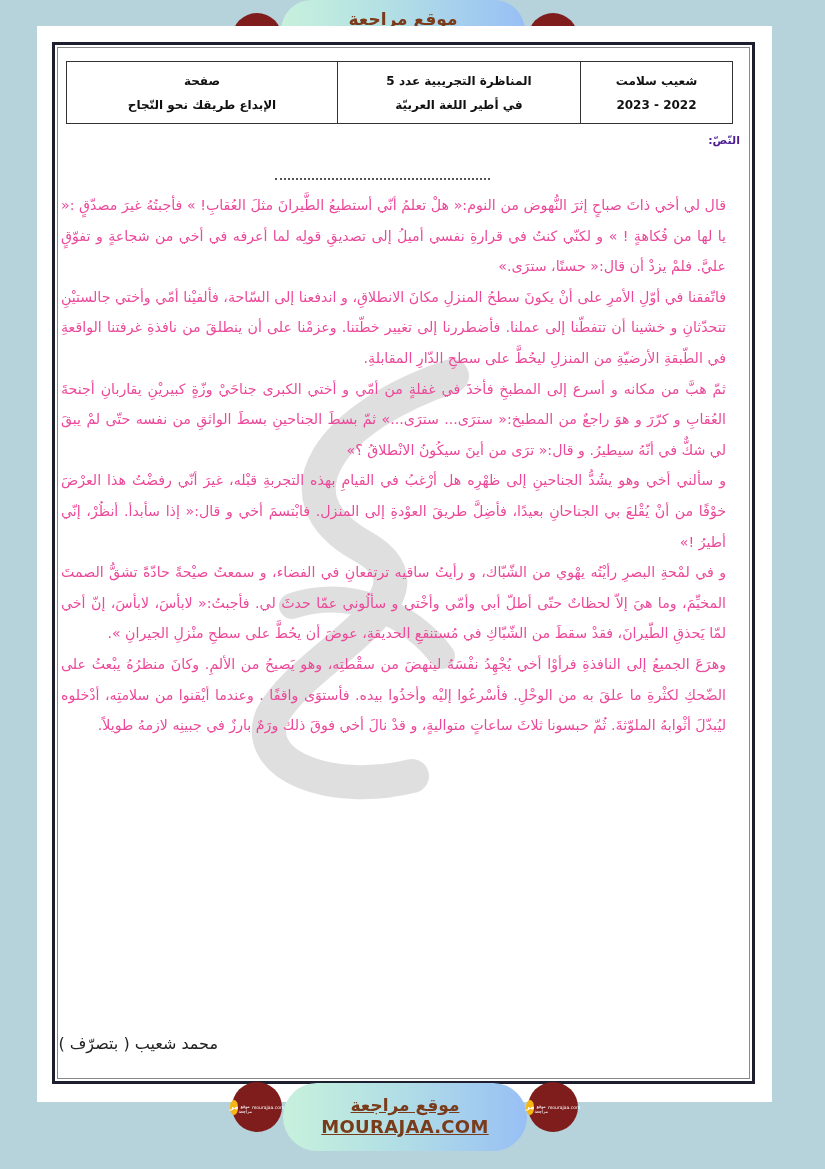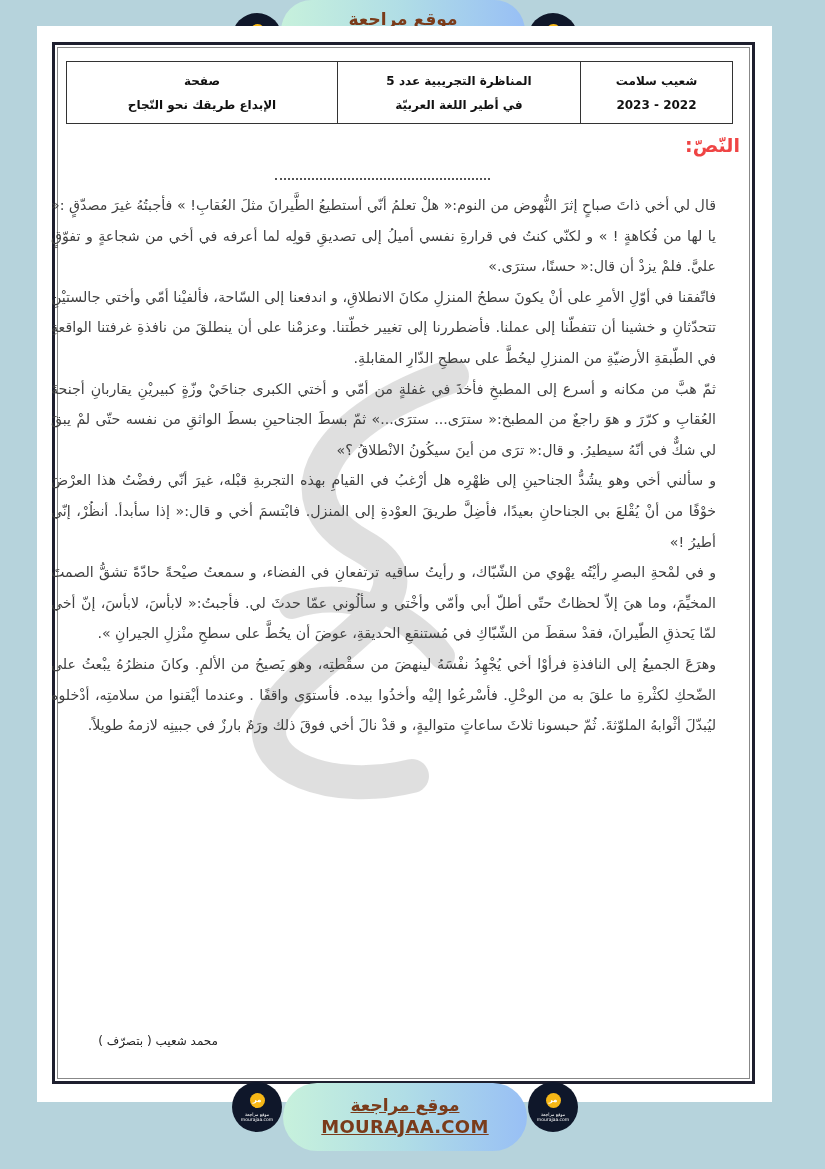--- a/index.html
+++ b/index.html
@@ -25,52 +25,52 @@
     .header-cell {
       display: flex; flex-direction: column; align-items: center; justify-content: center;
       font-weight: bold; font-size: 12px; color: #111; line-height: 24px;
       direction: rtl; box-sizing: border-box;
     }
     .header-cell.right { width: 152px; border-left: 1.5px solid #333; }
     .header-cell.mid { width: 243px; border-left: 1.5px solid #333; }
     .header-cell.left { flex: 1; }
     .section-label {
       position: absolute; right: 32px; top: 108px;
-      font-weight: bold; font-size: 19px; direction: rtl; color: #ef4444;
+      font-weight: bold; font-size: 11px; direction: rtl; color: #4c1d95;
     }
     .dots {
       position: absolute; left: 238px; top: 152px; width: 215px;
       border-top: 2px dotted #555;
     }
     .text-body {
-      position: absolute; left: 14px; top: 164px; width: 665px;
+      position: absolute; left: 24px; top: 164px; width: 665px;
       direction: rtl; text-align: justify;
       font-family: "DejaVu Sans", sans-serif;
-      font-size: 14.2px; line-height: 30.6px; color: #404040;
+      font-size: 14.2px; line-height: 30.6px; color: #ec4899;
     }
     .text-body p { margin: 0; text-align-last: right; }
     .author {
       position: absolute; right: 554px; top: 1008px; direction: rtl;
-      font-size: 12px; color: #222; white-space: nowrap;
+      font-size: 16px; color: #222; white-space: nowrap;
     }
     .watermark {
       position: absolute; left: 175px; top: 330px; width: 300px; height: 500px;
       pointer-events: none; opacity: 0.18;
     }
     .banner {
       position: absolute; width: 244px; height: 64px; border-radius: 32px;
       background: linear-gradient(90deg, #c7f1dc 0%, #b0dde6 50%, #98bff5 100%);
       display: flex; flex-direction: column; align-items: center; justify-content: center;
       color: #7a3b1a; font-weight: bold;
     }
     .banner .ar { font-size: 17px; text-decoration: underline; direction: rtl; line-height: 20px; }
     .banner .en { font-family: "DejaVu Sans", sans-serif; font-size: 18px; text-decoration: underline; line-height: 24px; letter-spacing: 0.3px; }
     .badge {
       position: absolute; width: 50px; height: 50px; border-radius: 50%;
-      background: #0f172a; display: flex; flex-direction: column;
+      background: #7f1d1d; display: flex; flex-direction: row;
       align-items: center; justify-content: center;
     }
     .badge .logo {
       width: 15px; height: 15px; border-radius: 50%; background: #f6b716;
       display: flex; align-items: center; justify-content: center;
       font-size: 7px; color: #fff; font-weight: bold;
     }
     .badge .cap { font-size: 4.5px; color: #fff; line-height: 5px; margin-top: 4px; text-align: center; }
   </style>
 </head>

